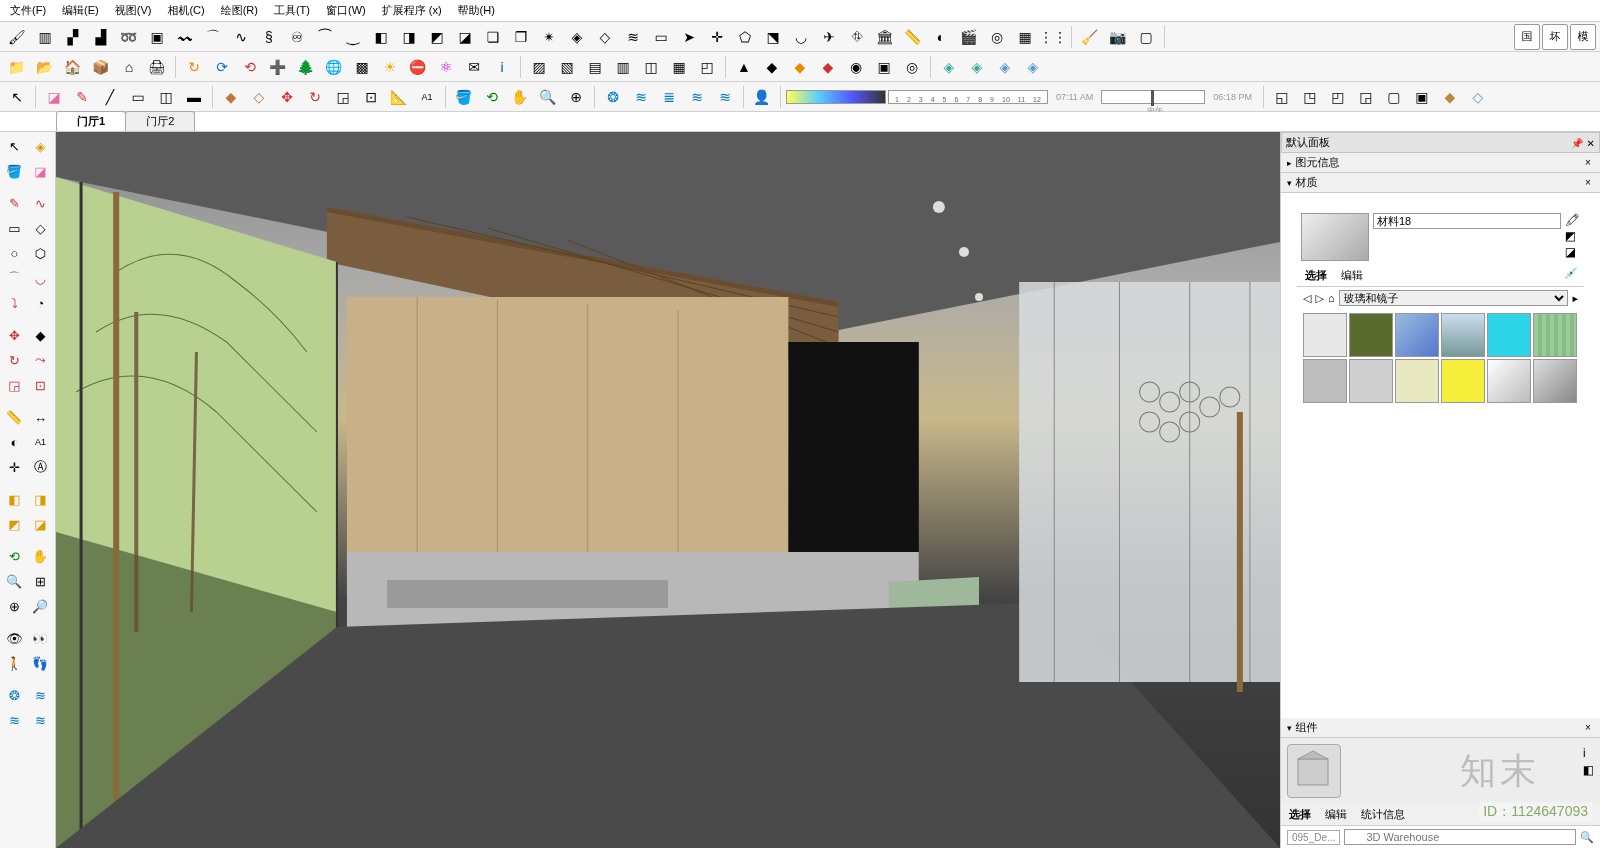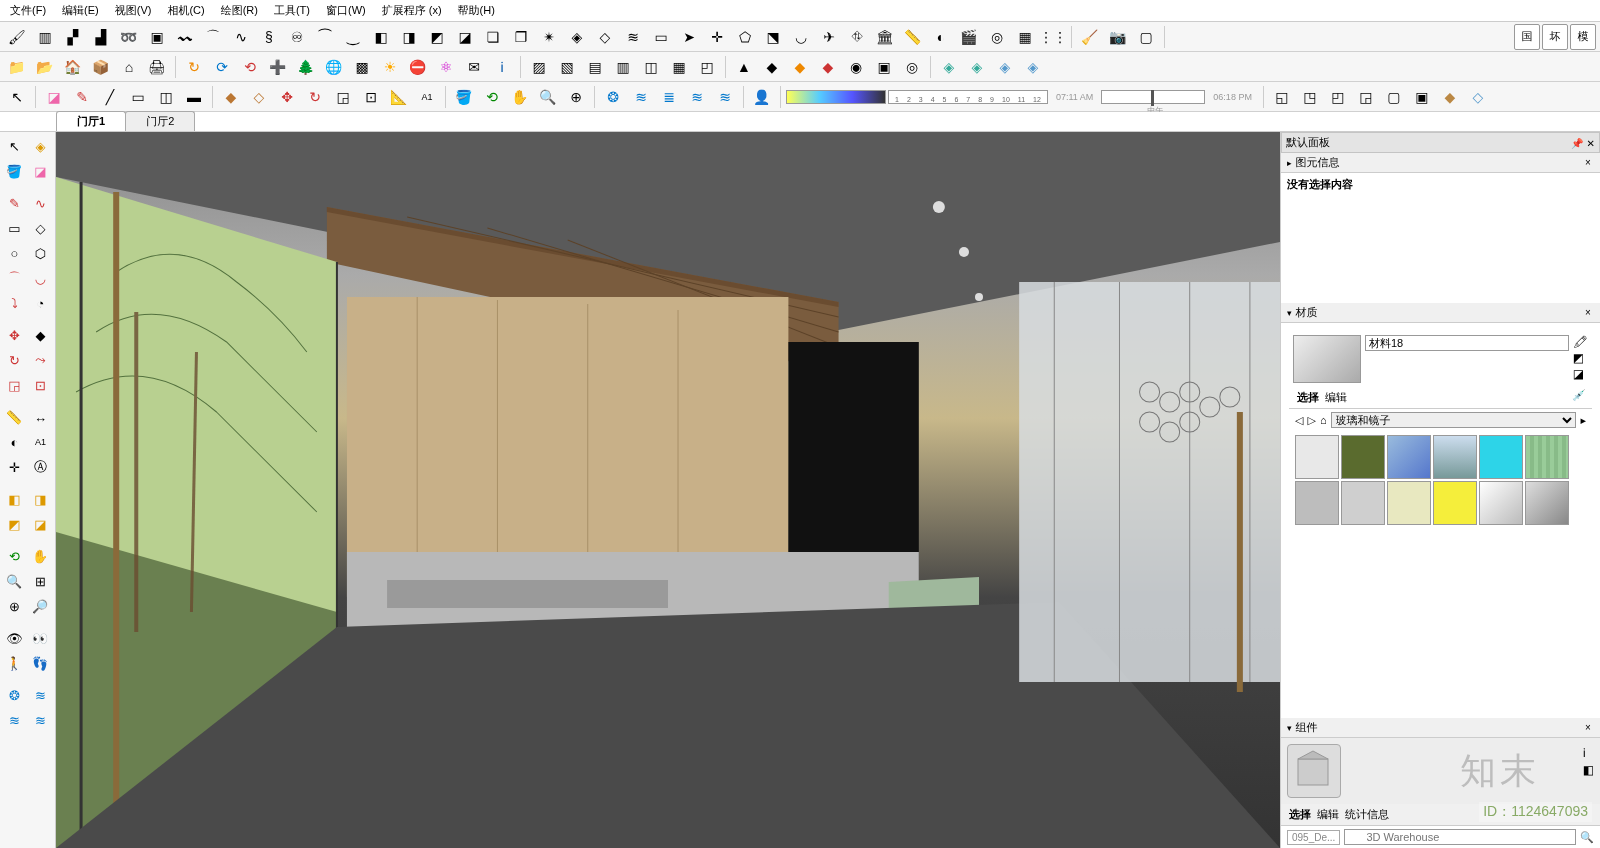--- a/index.html
+++ b/index.html
@@ -39,21 +39,21 @@
   .panel-sub { background:#f0f0f0; border-bottom:1px solid #ccc; padding:2px 6px; display:flex; align-items:center; gap:4px;}
   .panel-sub .tri { font-size:9px; }
   .panel-body { background:#fff; padding:4px 6px; flex-shrink:0;}
   .close-x { width:12px; height:12px; font-size:10px; text-align:center; cursor:pointer;}
   .pin { width:12px; height:12px; font-size:10px; cursor:pointer;}
 
   .mat-preview { width:68px; height:48px; background:linear-gradient(135deg,#eee,#aaa); border:1px solid #999;}
   .mat-name-row { display:flex; gap:4px; align-items:flex-start; padding:4px;}
   .mat-name-input { flex:1; border:1px solid #999; padding:1px 3px; font-size:11px; height:18px;}
   .mat-icons-col { display:flex; flex-direction:column; gap:2px; font-size:12px;}
-  .mat-tabs { display:flex; gap:2px; padding:2px 6px; border-bottom:1px solid #ccc;}
+  .mat-tabs { display:flex; gap:10px; padding:2px 6px; border-bottom:1px solid #ccc;}
   .mat-tab { cursor:pointer; padding:1px 2px;}
   .mat-tab.active { font-weight:bold; }
   .mat-nav { display:flex; align-items:center; gap:4px; padding:3px 6px;}
   .mat-nav select { flex:1; font-size:11px; border:1px solid #999;}
   .swatch-grid { display:flex; flex-wrap:wrap; gap:2px; padding:4px 6px; background:#fff; min-height:150px; align-content:flex-start;}
   .swatch { width:44px; height:44px; border:1px solid #999;}
   .components-body { background:#ededed; padding:6px; display:flex; gap:6px; align-items:flex-start;}
   .comp-thumb { width:54px; height:54px; background:#ddd; border:1px solid #aaa; border-radius:4px;}
   .right-flex-spacer { flex:1; background:#fff;}
 
@@ -412,30 +412,27 @@
     <div class="panel-title">
       <span>默认面板</span>
       <span><span class="pin">📌</span> <span class="close-x">✕</span></span>
     </div>
 
     <div class="panel-sub">
       <span class="tri">▸</span>
       <span style="flex:1">图元信息</span>
       <span class="close-x">×</span>
     </div>
-    <div class="panel-body" style="height:130px">
-      <b>没有选择内容</b>
-    </div>
 
     <div class="panel-sub">
       <span class="tri">▾</span>
       <span style="flex:1">材质</span>
       <span class="close-x">×</span>
     </div>
-    <div class="panel-body" style="padding:8px">
+    <div class="panel-body" style="padding:16px">
       <div class="mat-name-row">
         <div class="mat-preview"></div>
         <div style="flex:1;display:flex;flex-direction:column;gap:2px">
           <input class="mat-name-input" value="材料18" style="">
         </div>
         <div class="mat-icons-col">
           <span>🖍</span>
           <span>◩</span>
           <span>◪</span>
         </div>

